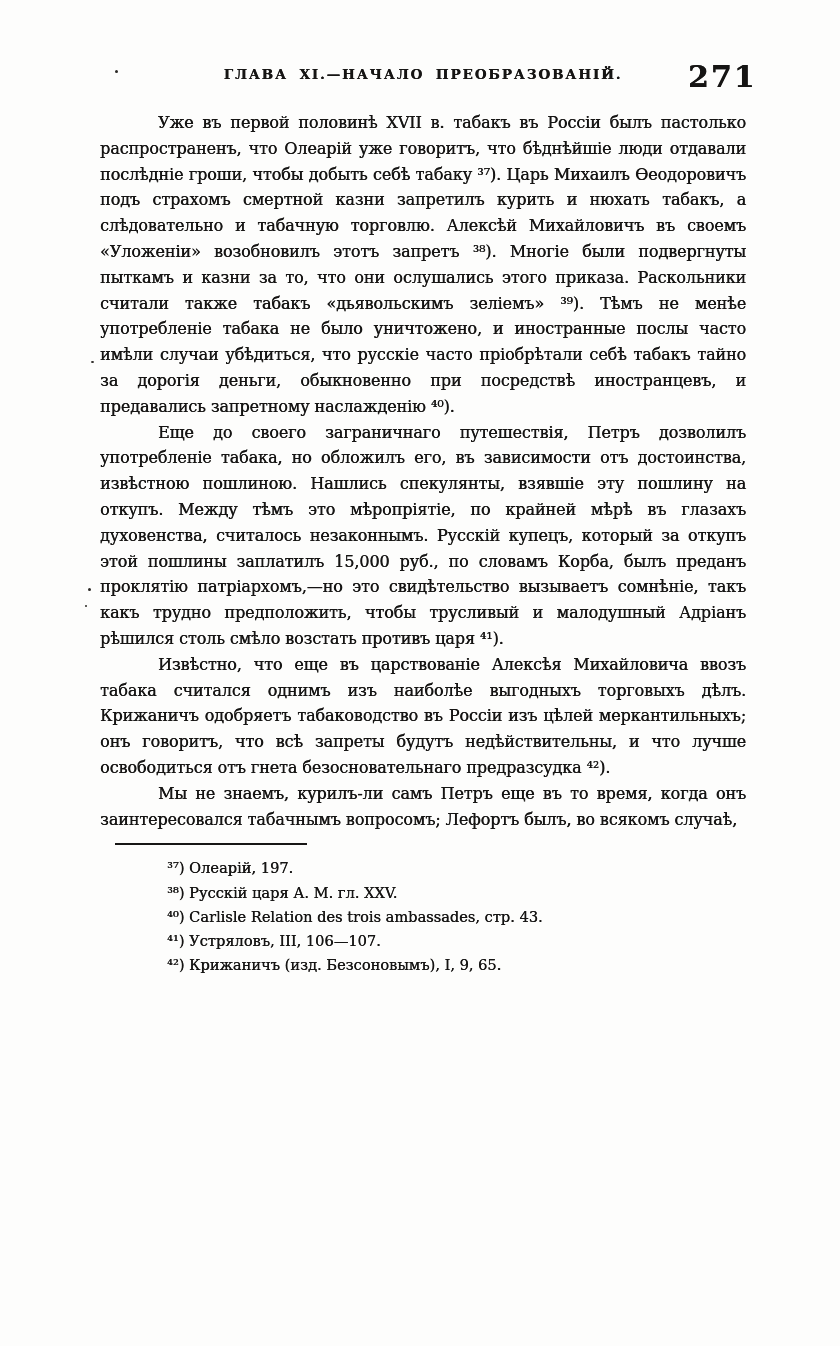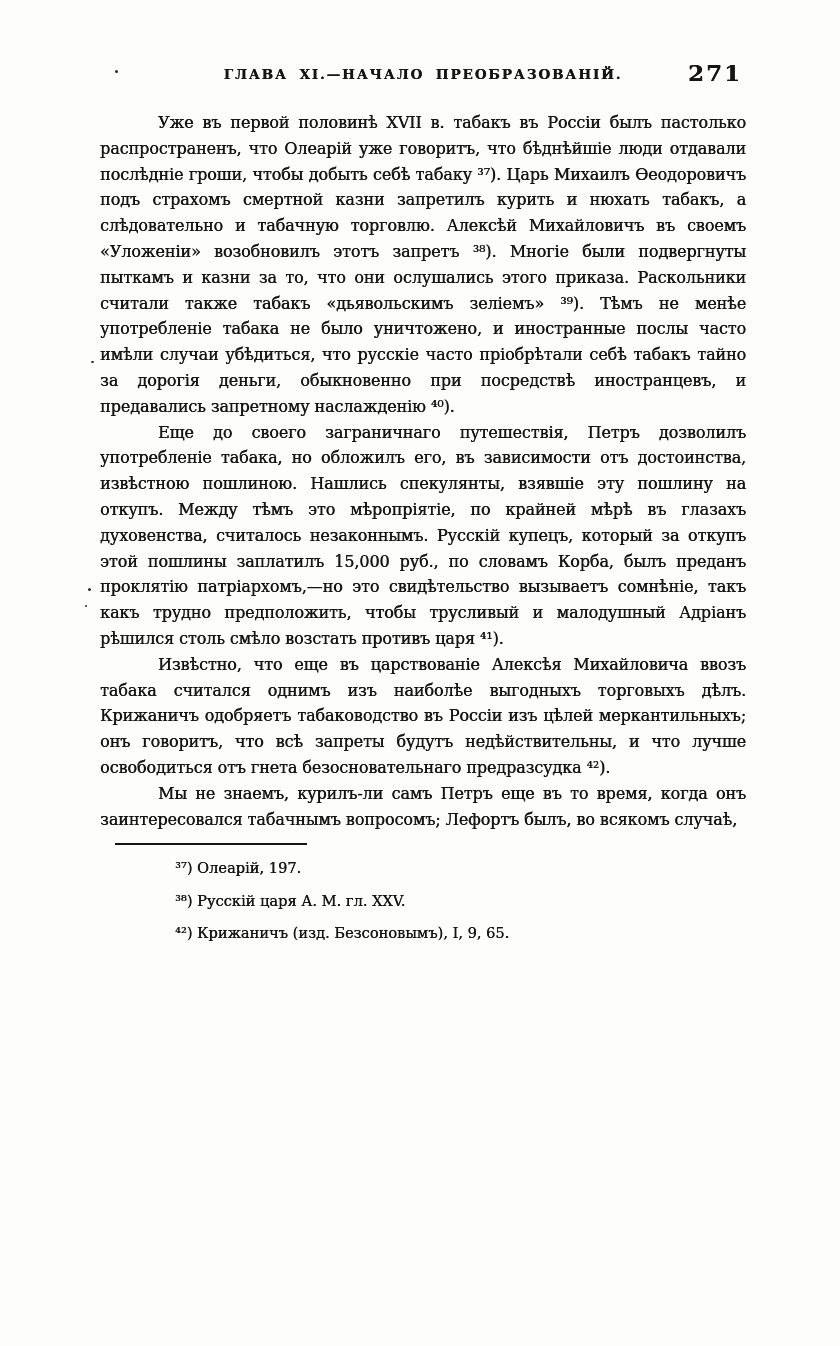--- a/index.html
+++ b/index.html
@@ -27,21 +27,21 @@
     font-weight: 700;
     letter-spacing: 1.9px;
     word-spacing: 5px;
     white-space: nowrap;
     text-shadow: 0.3px 0 0 currentColor;
   }
   .page-number {
     position: absolute;
     top: 59px;
     left: 688px;
-    font-size: 23px;
+    font-size: 30px;
     font-weight: 700;
     letter-spacing: 2px;
     text-shadow: 0.3px 0 0 currentColor;
   }
   
   .content {
     position: absolute;
     top: 110px;
     left: 100px;
     width: 646px;
@@ -61,21 +61,21 @@
     width: 192px;
     height: 0;
     border-top: 2.5px solid #171615;
   }
   .footnotes {
     margin: 13px 0 0 63px;
     font-size: 14.6px;
     line-height: 20.2px;
     text-shadow: 0.3px 0 0 currentColor;
   }
-  .footnotes .fn { margin: 12px; }
+  .footnotes .fn { margin: 4px; }
   
   .speck {
     position: absolute;
     background: #2a2825;
     border-radius: 50%;
   }
   .speck.s1 { left: 115px; top: 70px;  width: 3px; height: 3px; }
   .speck.s2 { left: 91px;  top: 361px; width: 3px; height: 2px; }
   .speck.s3 { left: 88px;  top: 588px; width: 3px; height: 3px; }
   .speck.s4 { left: 85px;  top: 605px; width: 2px; height: 2px; }
@@ -98,17 +98,19 @@
     <div id="paragraphs">
         <p class="para">Уже въ первой половинѣ XVII в. табакъ въ Россіи былъ пастолько распространенъ, что Олеарій уже говоритъ, что бѣднѣйшіе люди отдавали послѣдніе гроши, чтобы добыть себѣ табаку ³⁷). Царь Михаилъ Ѳеодоровичъ подъ страхомъ смертной казни запретилъ курить и нюхать табакъ, а слѣдовательно и табачную торговлю. Алексѣй Михайловичъ въ своемъ «Уложеніи» возобновилъ этотъ запретъ ³⁸). Многіе были подвергнуты пыткамъ и казни за то, что они ослушались этого приказа. Раскольники считали также табакъ «дьявольскимъ зеліемъ» ³⁹). Тѣмъ не менѣе употребленіе табака не было уничтожено, и иностранные послы часто имѣли случаи убѣдиться, что русскіе часто пріобрѣтали себѣ табакъ тайно за дорогія деньги, обыкновенно при посредствѣ иностранцевъ, и предавались запретному наслажденію ⁴⁰).</p>
         <p class="para">Еще до своего заграничнаго путешествія, Петръ дозволилъ употребленіе табака, но обложилъ его, въ зависимости отъ достоинства, извѣстною пошлиною. Нашлись спекулянты, взявшіе эту пошлину на откупъ. Между тѣмъ это мѣропріятіе, по крайней мѣрѣ въ глазахъ духовенства, считалось незаконнымъ. Русскій купецъ, который за откупъ этой пошлины заплатилъ 15,000 руб., по словамъ Корба, былъ преданъ проклятію патріархомъ,—но это свидѣтельство вызываетъ сомнѣніе, такъ какъ трудно предположить, чтобы трусливый и малодушный Адріанъ рѣшился столь смѣло возстать противъ царя ⁴¹).</p>
         <p class="para">Извѣстно, что еще въ царствованіе Алексѣя Михайловича ввозъ табака считался однимъ изъ наиболѣе выгодныхъ торговыхъ дѣлъ. Крижаничъ одобряетъ табаководство въ Россіи изъ цѣлей меркантильныхъ; онъ говоритъ, что всѣ запреты будутъ недѣйствительны, и что лучше освободиться отъ гнета безосновательнаго предразсудка ⁴²).</p>
         <p class="para">Мы не знаемъ, курилъ-ли самъ Петръ еще въ то время, когда онъ заинтересовался табачнымъ вопросомъ; Лефортъ былъ, во всякомъ случаѣ,</p>
       </div>
     <div class="footnote-rule"></div>
     <div id="footnotes" class="footnotes">
         <p class="fn">³⁷) Олеарій, 197.</p>
         <p class="fn">³⁸) Русскій царя А. М. гл. XXV.</p>
+        <p class="fn">⁴⁰) Carlisle Relation des trois ambassades, стр. 43.</p>
+        <p class="fn">⁴¹) Устряловъ, III, 106—107.</p>
         <p class="fn">⁴²) Крижаничъ (изд. Безсоновымъ), I, 9, 65.</p>
       </div>
   </div>
 
 </div>
 
 </body></html>

